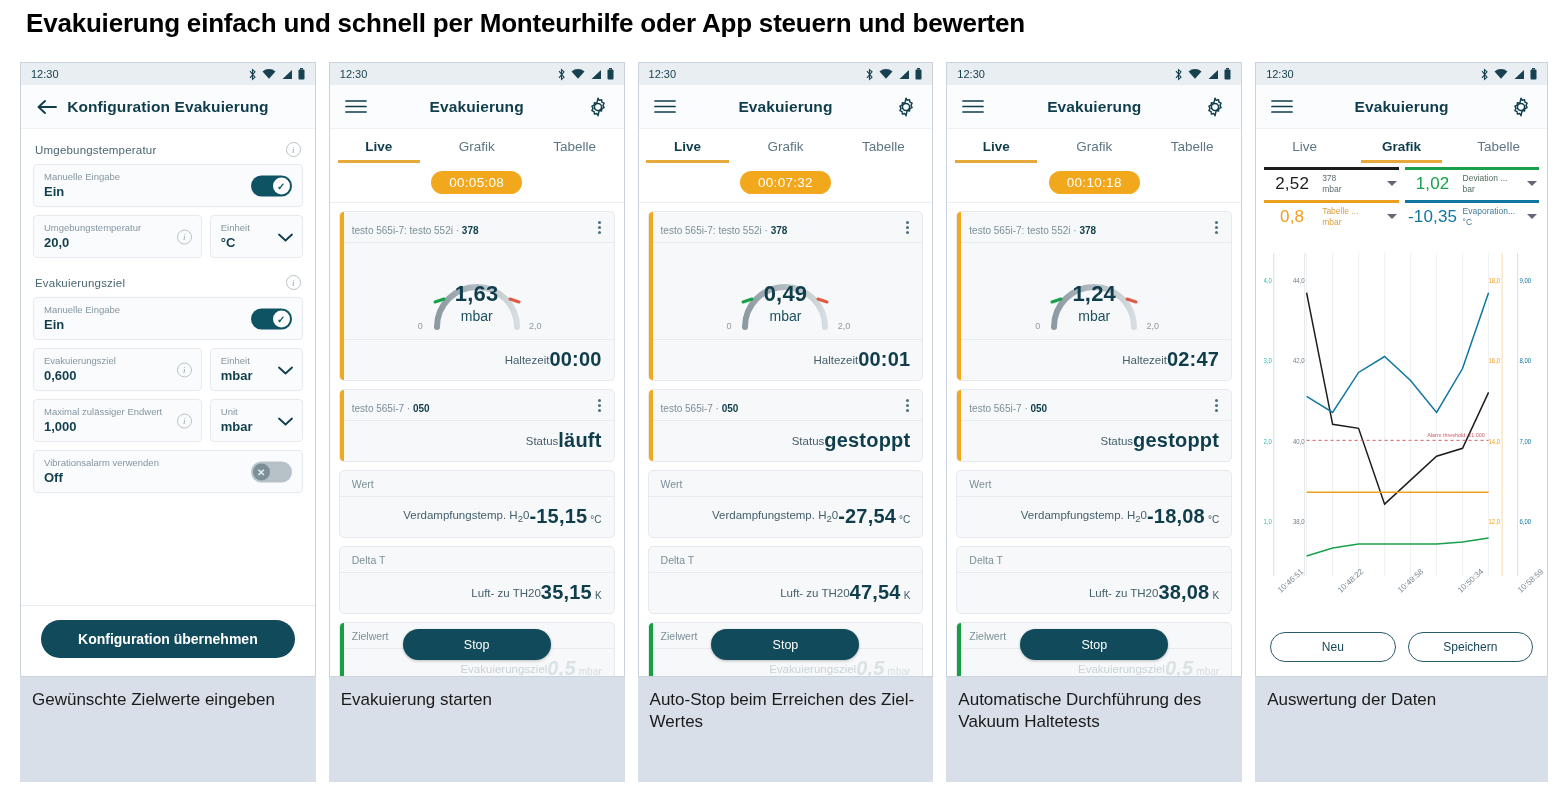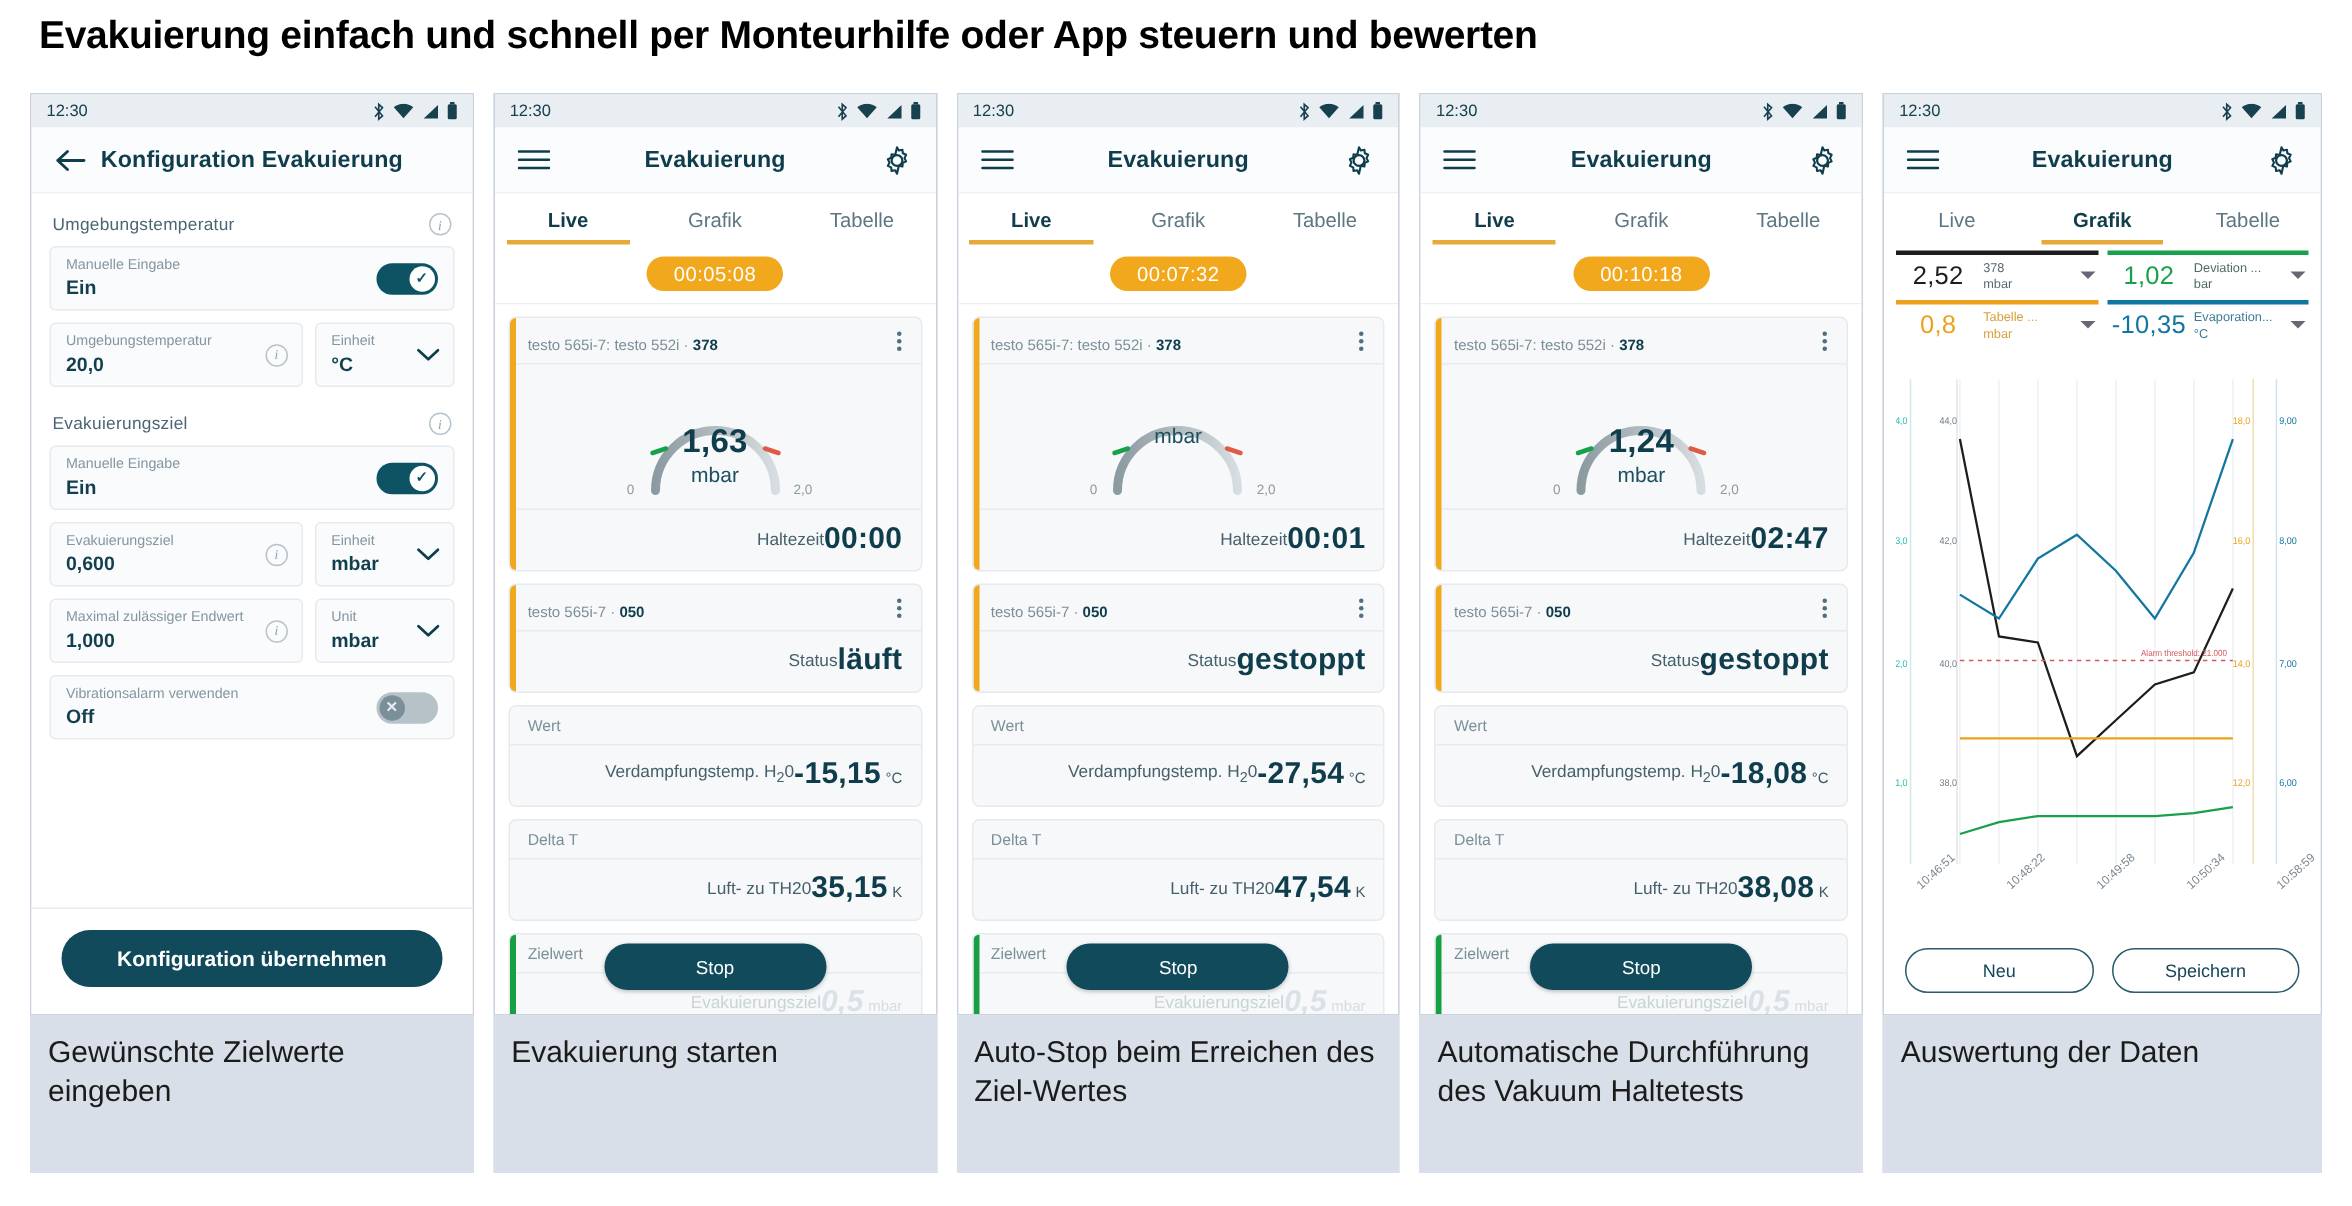--- a/index.html
+++ b/index.html
@@ -191,21 +191,21 @@
   .chart-footer { display: flex; gap: 12px; padding: 4px 6px 14px 6px; }
   .ghost-btn {
     flex: 1; height: 30px; border-radius: 16px; border: 1px solid #2a5c6c;
     color: #17465a; font-size: 12px; display: flex; align-items: center; justify-content: center;
     background: #fff;
   }
 
   
   .caption {
     flex: 1; background: #d8dfe8; padding: 12px 12px 10px 12px;
-    font-size: 20px; color: #1b1b1b; line-height: 1.32;
+    font-size: 17px; color: #1b1b1b; line-height: 1.32;
   }
 </style>
 </head>
 <body>
 
 <div class="page">
 
   <div class="page-title">Evakuierung einfach und schnell per Monteurhilfe oder App steuern und bewerten</div>
 
   <div class="rail">
@@ -523,20 +523,21 @@
                     <linearGradient id="g2" x1="0" y1="0" x2="1" y2="0">
                       <stop offset="0" stop-color="#8c9aa1"></stop>
                       <stop offset="1" stop-color="#d7dde0"></stop>
                     </linearGradient>
                   </defs>
                 <path d="M22 82 A40 40 0 1 1 102 82" fill="none" stroke="url(#g2)" stroke-width="6" stroke-linecap="round"></path>
                 <path d="M20 57 L29 54" stroke="#18a14a" stroke-width="3" stroke-linecap="round"></path>
                 <path d="M95 54 L104 57" stroke="#e05b45" stroke-width="3" stroke-linecap="round"></path>
               </svg>
               <div class="gauge-val">
+                <div class="num">0,49</div>
                 <div class="unit">mbar</div>
               </div>
               <span class="gauge-min">0</span>
               <span class="gauge-max">2,0</span>
             </div>
             <div class="rowline" style="border-top:1px solid #e8ecef">
               <span>Haltezeit</span>
               <span class="big">00:01</span>
             </div>
           </div>

